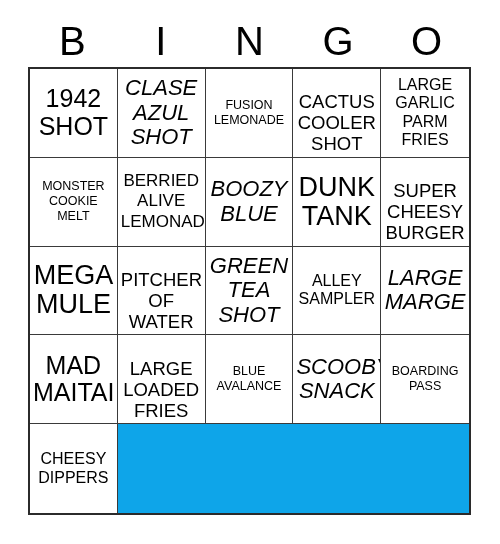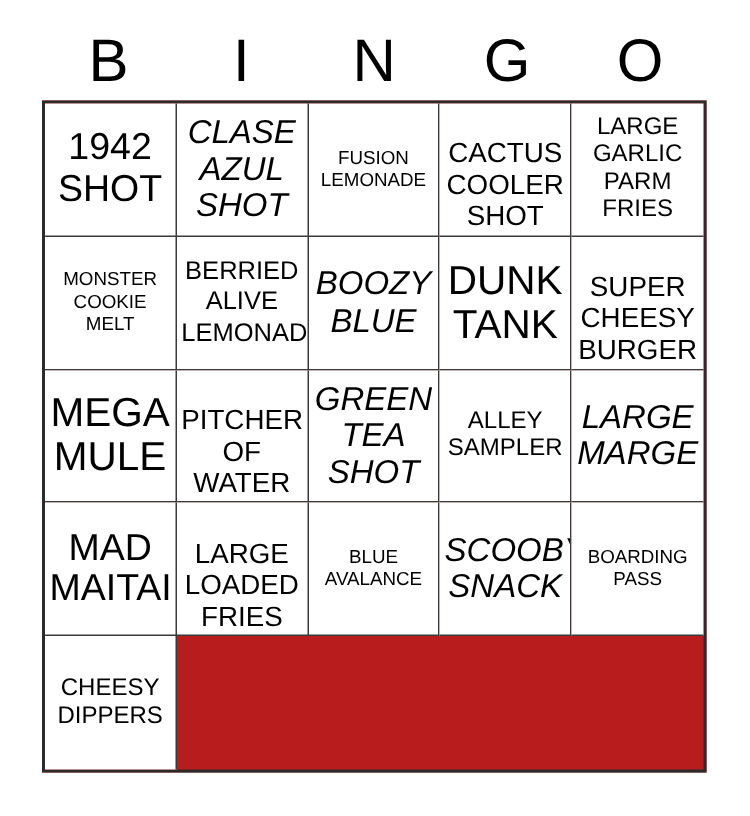--- a/index.html
+++ b/index.html
@@ -49,21 +49,21 @@
     position: absolute;
     left: 28px;
     top: 67px;
     width: 443px;
     height: 448px;
     box-sizing: border-box;
     border: 2px solid #2b2b2b;
     display: grid;
     grid-template-columns: repeat(5, 1fr);
     grid-template-rows: repeat(5, 1fr);
-    background: #b91c1c;
+    background: #0ea5e9;
   }
 
   .cell {
     box-sizing: border-box;
     border-right: 1px solid #3a3a3a;
     border-bottom: 1px solid #3a3a3a;
     display: flex;
     align-items: center;
     justify-content: center;
     padding: 2px 3px;

